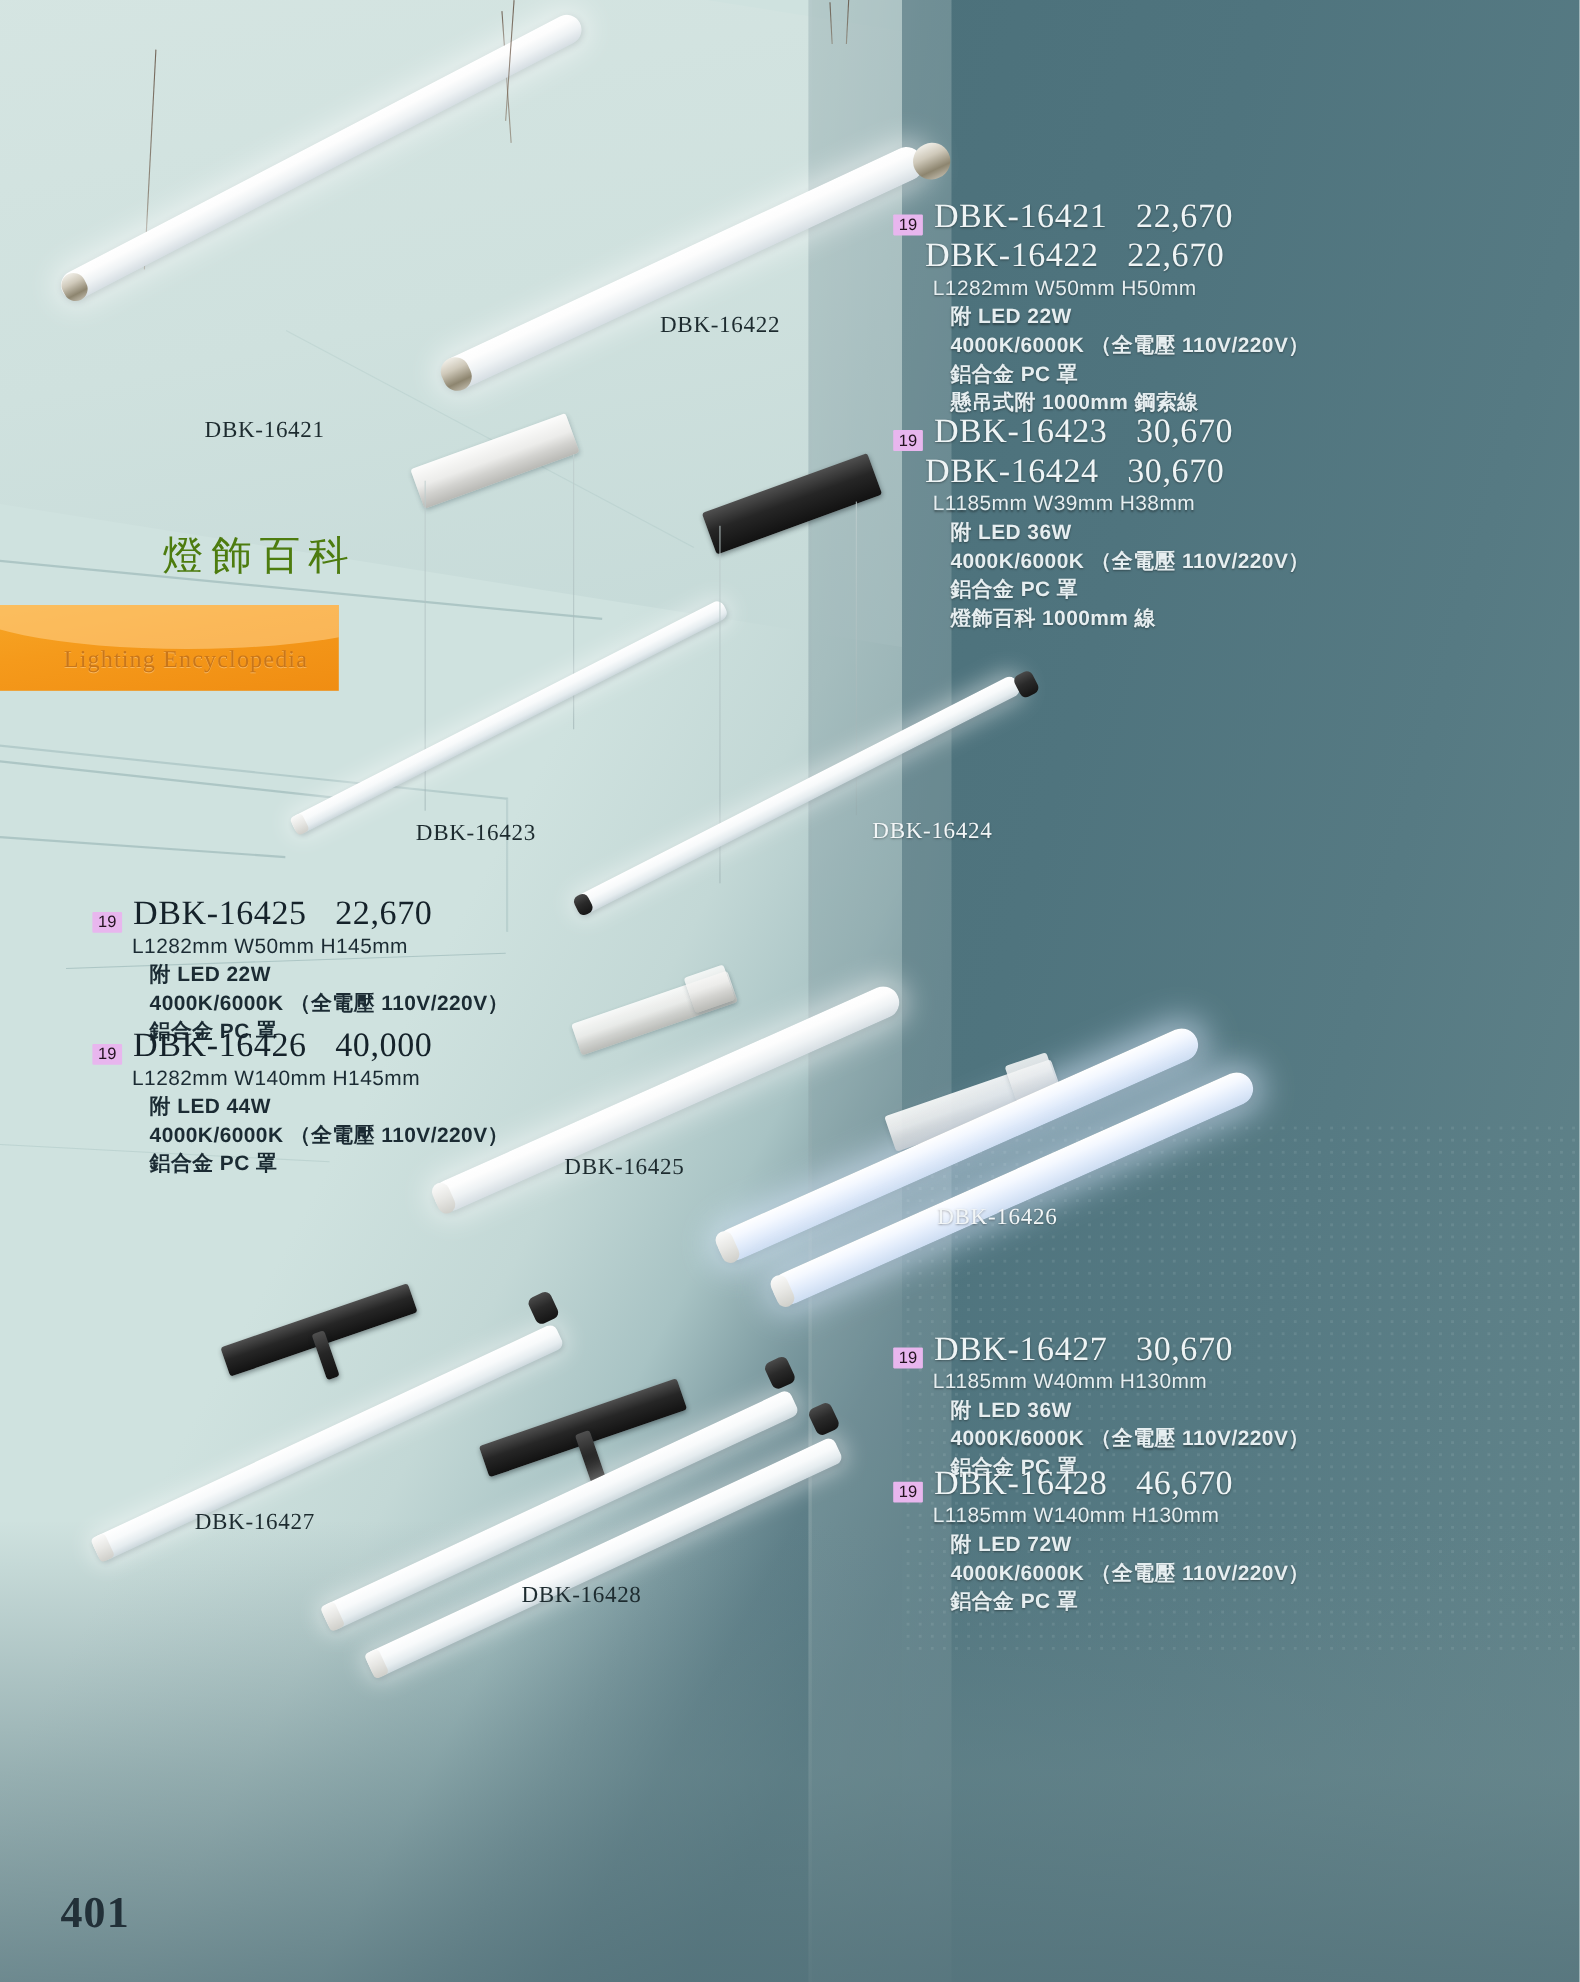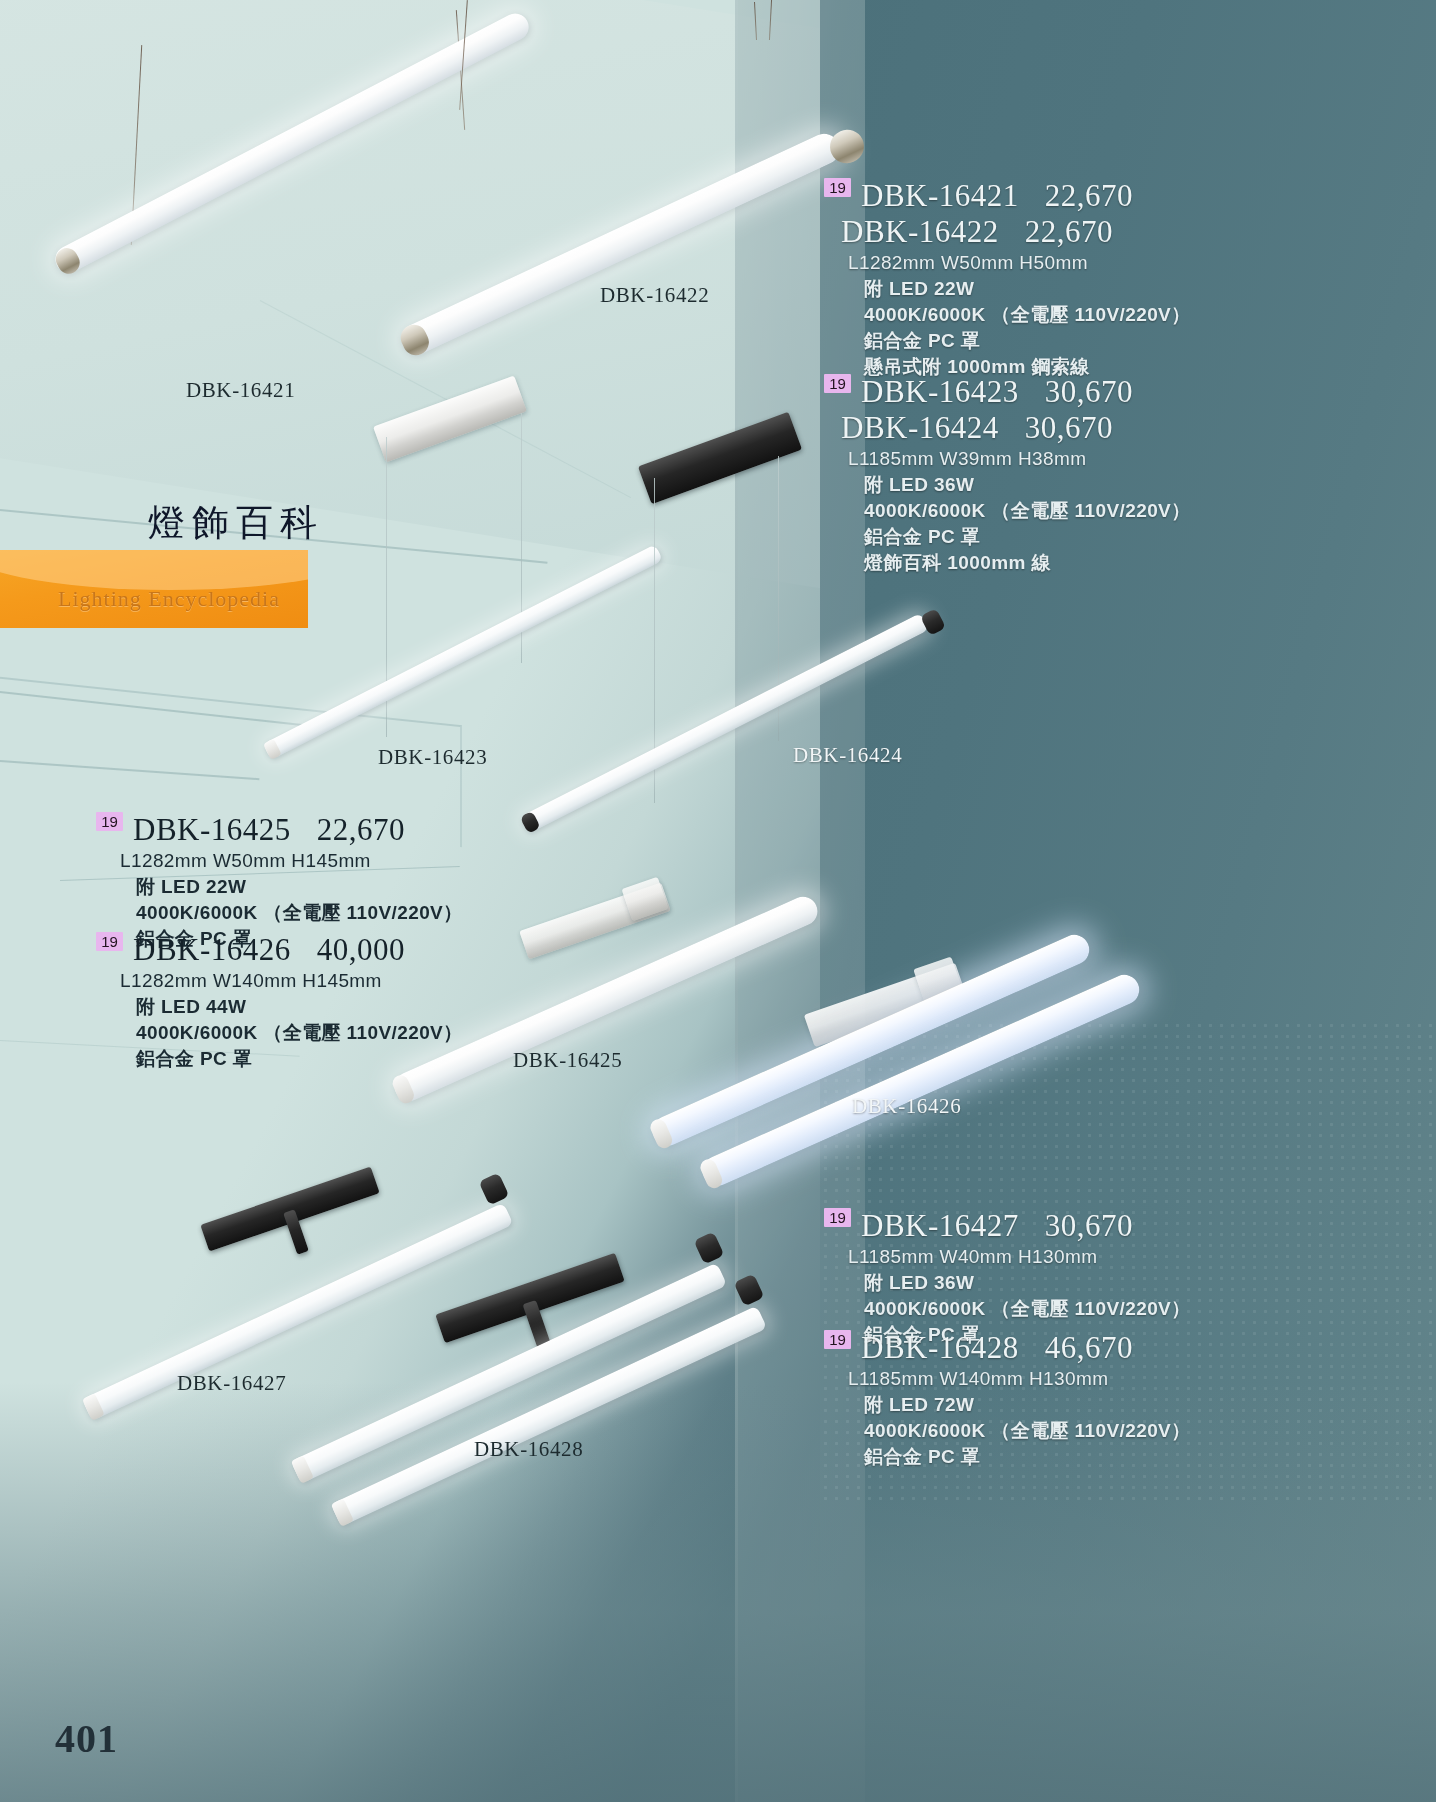--- a/index.html
+++ b/index.html
@@ -132,21 +132,21 @@
   .caption{
     position:absolute;
     font-family:"Liberation Serif",serif;
     letter-spacing:.6px;
     white-space:nowrap;
   }
   .caption.dark{color:#1d2b2f;font-size:21px;}
   .caption.light{color:#f2f6f7;font-size:21px;text-shadow:0 1px 2px rgba(0,0,0,.35);}
 
   .spec{position:absolute;white-space:nowrap;}
-  .spec .row1{display:flex;align-items:flex-start;gap:10px;margin-left:12px;}
+  .spec .row1{display:flex;align-items:flex-end;gap:10px;}
   .badge{
     display:inline-block;background:#e8b6ee;color:#23131f;
     font-family:"Liberation Sans",sans-serif;font-size:15px;line-height:19px;
     padding:0 4px;min-width:19px;text-align:center;border-radius:1px;
   }
   .model{
     font-family:"Liberation Serif",serif;font-size:31px;letter-spacing:.5px;
   }
   .price{
     font-family:"Liberation Serif",serif;font-size:31px;letter-spacing:.5px;
@@ -160,22 +160,22 @@
   .d-indent1{padding-left:36px;}
   .d-indent2{padding-left:52px;font-weight:bold;}
 
   .spec.on-dark .model,.spec.on-dark .price{color:#eef4f5;text-shadow:0 1px 2px rgba(0,0,0,.4);}
   .spec.on-dark .detail{color:#e6eef0;text-shadow:0 1px 2px rgba(0,0,0,.4);}
   .spec.on-light .model,.spec.on-light .price{color:#15222a;}
   .spec.on-light .detail{color:#1b2b33;}
 
   
   .brand-cn{
-    position:absolute;left:148px;top:498px;
-    font-family:"Liberation Serif",serif;font-size:37px;color:#0f172a;
+    position:absolute;left:148px;top:480px;
+    font-family:"Liberation Serif",serif;font-size:37px;color:#4d7c0f;
     letter-spacing:7px;
   }
   .brand-bar{
     position:absolute;left:0;top:550px;width:308px;height:78px;
     background:linear-gradient(170deg,#f6a626 0%,#f59a1b 40%,#f08d12 100%);
     overflow:hidden;
   }
   .brand-bar::after{
     content:"";position:absolute;left:-40px;top:-46px;width:420px;height:86px;
     background:rgba(255,210,140,.55);border-radius:50%;

